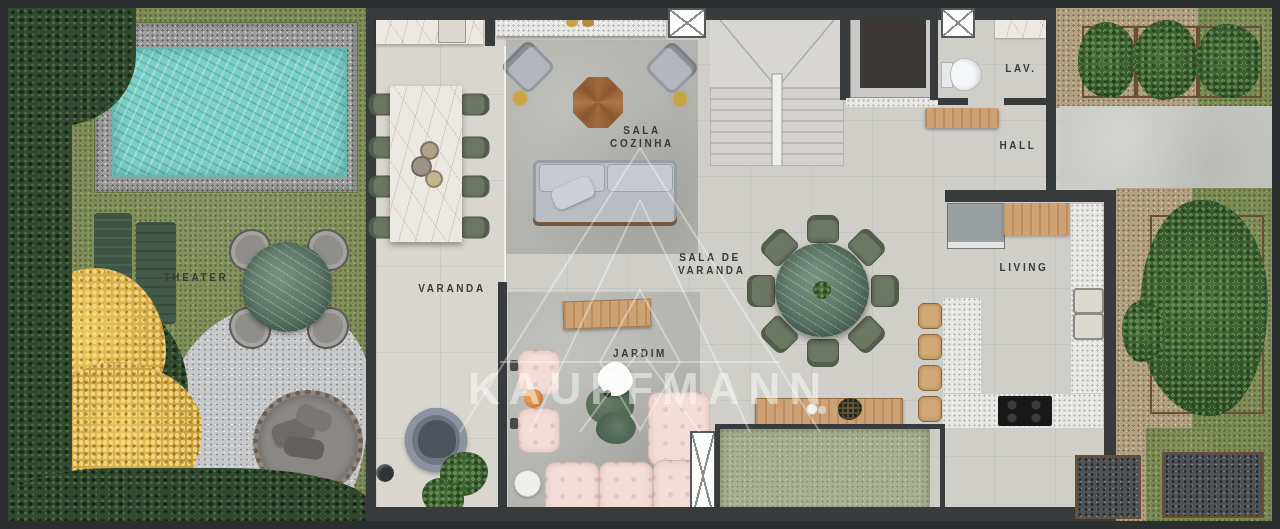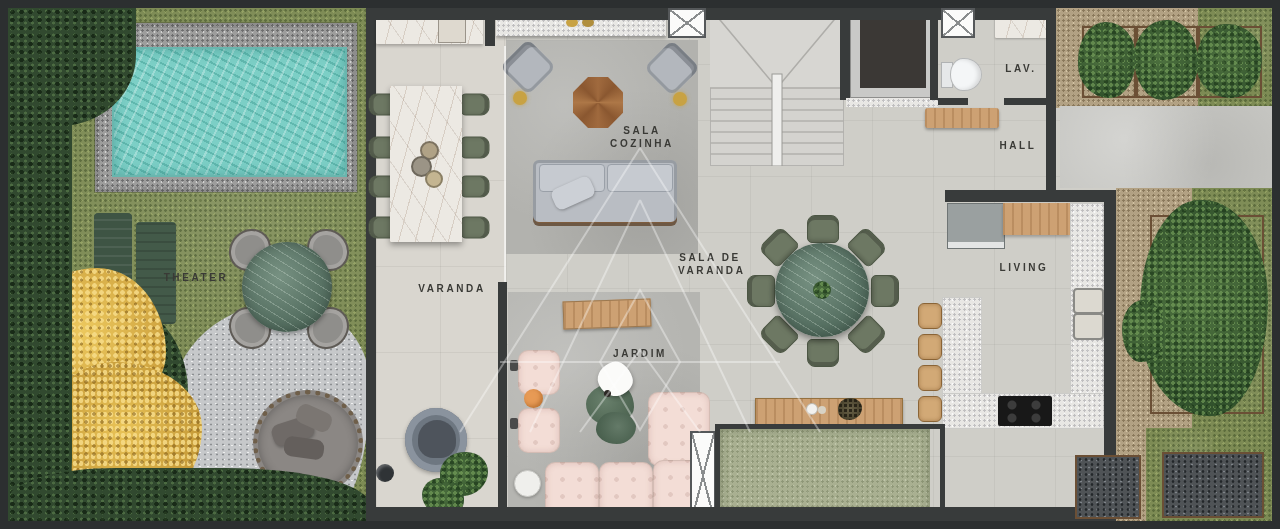--- a/index.html
+++ b/index.html
@@ -280,15 +280,16 @@
 
   <svg class="abs" style="left:440px;top:140px;z-index:40;opacity:.8" width="400" height="300" viewBox="0 0 400 300">
     <g fill="none" stroke="rgba(255,255,255,.45)" stroke-width="2">
       <path d="M200,8 L20,292 M200,8 L380,292"></path>
       <path d="M200,60 L90,292 M200,60 L310,292"></path>
       <path d="M60,222 L340,222"></path>
       <path d="M200,150 L160,222 L200,290 L240,222 Z"></path>
       <path d="M140,292 L200,210 L260,292"></path>
     </g>
   </svg>
+  <div class="wm-text" style="left:468px;top:364px">KAUFFMANN</div>
 
   <div class="frame"></div>
 </div>
 
 </body></html>

